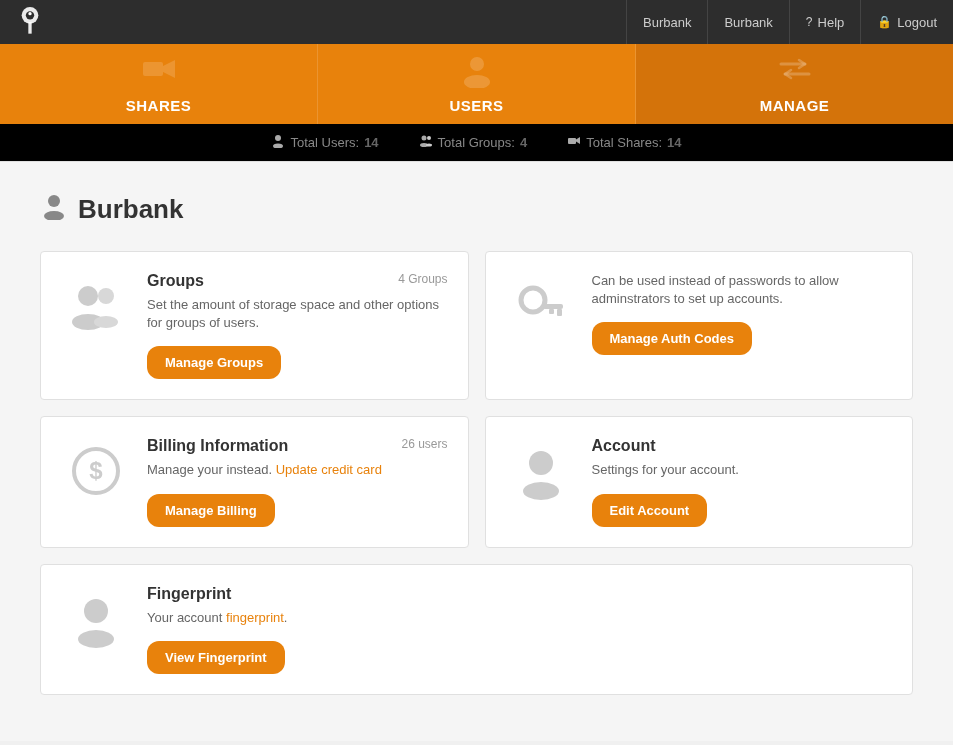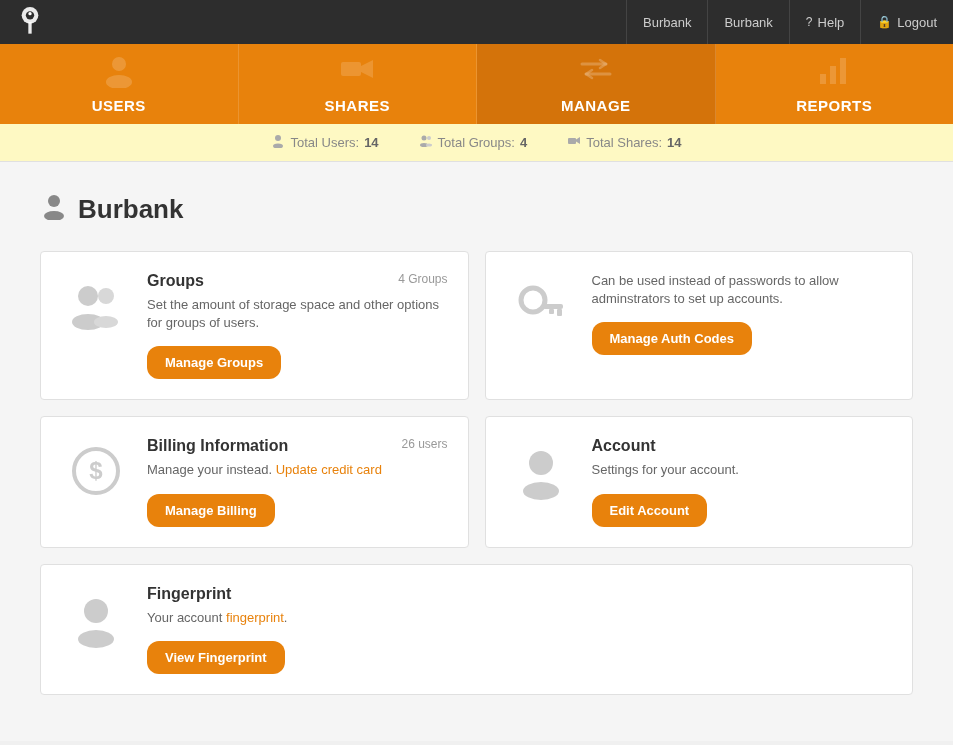--- a/index.html
+++ b/index.html
@@ -72,21 +72,21 @@
     .nav-tab .tab-label {
       font-size: 15px;
       font-weight: bold;
       color: #fff;
       letter-spacing: 0.5px;
       z-index: 1;
     }
 
     
     .stats-bar {
-      background: #fef9c3;
+      background: #000000;
       border-bottom: 1px solid #e0e0e0;
       display: flex;
       align-items: center;
       padding: 10px 0;
       justify-content: center;
       gap: 40px;
     }
     .stat-item {
       color: #888;
       font-size: 13px;
@@ -219,55 +219,45 @@
       <span class="icon">🔒 </span>
       <span>Logout</span>
     </a>
   </div>
 </nav>
 
 <nav class="main-nav">
   <div class="nav-tab">
     <span class="tab-icon">
       <svg width="36" height="36" viewBox="0 0 36 36" fill="none">
+        <rect x="2" y="10" width="20" height="14" rx="2" fill="rgba(255,255,255,0.3)"></rect>
+        <path d="M22 14 L34 8 L34 26 L22 20 Z" fill="rgba(255,255,255,0.3)"></path>
+      </svg>
+    </span>
+    <span class="tab-label">SHARES</span>
+  </div>
+  <div class="nav-tab">
+    <span class="tab-icon">
+      <svg width="36" height="36" viewBox="0 0 36 36" fill="none">
         <circle cx="18" cy="12" r="7" fill="rgba(255,255,255,0.35)"></circle>
         <ellipse cx="18" cy="30" rx="13" ry="7" fill="rgba(255,255,255,0.35)"></ellipse>
       </svg>
     </span>
     <span class="tab-label">USERS</span>
-  </div>
-  <div class="nav-tab">
-    <span class="tab-icon">
-      <svg width="36" height="36" viewBox="0 0 36 36" fill="none">
-        <rect x="2" y="10" width="20" height="14" rx="2" fill="rgba(255,255,255,0.3)"></rect>
-        <path d="M22 14 L34 8 L34 26 L22 20 Z" fill="rgba(255,255,255,0.3)"></path>
-      </svg>
-    </span>
-    <span class="tab-label">SHARES</span>
   </div>
   <div class="nav-tab active" style="background:#d4730a;">
     <span class="tab-icon">
       <svg width="36" height="36" viewBox="0 0 36 36" fill="none">
         <path d="M4 12 L28 12" stroke="rgba(255,255,255,0.45)" stroke-width="3" stroke-linecap="round"></path>
         <path d="M28 12 L22 8 M28 12 L22 16" stroke="rgba(255,255,255,0.45)" stroke-width="2.5" stroke-linecap="round"></path>
         <path d="M32 22 L8 22" stroke="rgba(255,255,255,0.45)" stroke-width="3" stroke-linecap="round"></path>
         <path d="M8 22 L14 18 M8 22 L14 26" stroke="rgba(255,255,255,0.45)" stroke-width="2.5" stroke-linecap="round"></path>
       </svg>
     </span>
     <span class="tab-label">MANAGE</span>
-  </div>
-  <div class="nav-tab">
-    <span class="tab-icon">
-      <svg width="36" height="36" viewBox="0 0 36 36" fill="none">
-        <rect x="4" y="22" width="6" height="10" fill="rgba(255,255,255,0.35)"></rect>
-        <rect x="14" y="14" width="6" height="18" fill="rgba(255,255,255,0.35)"></rect>
-        <rect x="24" y="6" width="6" height="26" fill="rgba(255,255,255,0.35)"></rect>
-      </svg>
-    </span>
-    <span class="tab-label">REPORTS</span>
   </div>
 </nav>
 
 <div class="stats-bar">
   <div class="stat-item">
     <span class="stat-icon">
       <svg width="14" height="14" viewBox="0 0 14 14">
           <circle cx="7" cy="4" r="3" fill="#aaa"></circle>
           <ellipse cx="7" cy="12" rx="5" ry="2.5" fill="#aaa"></ellipse>
         </svg>

